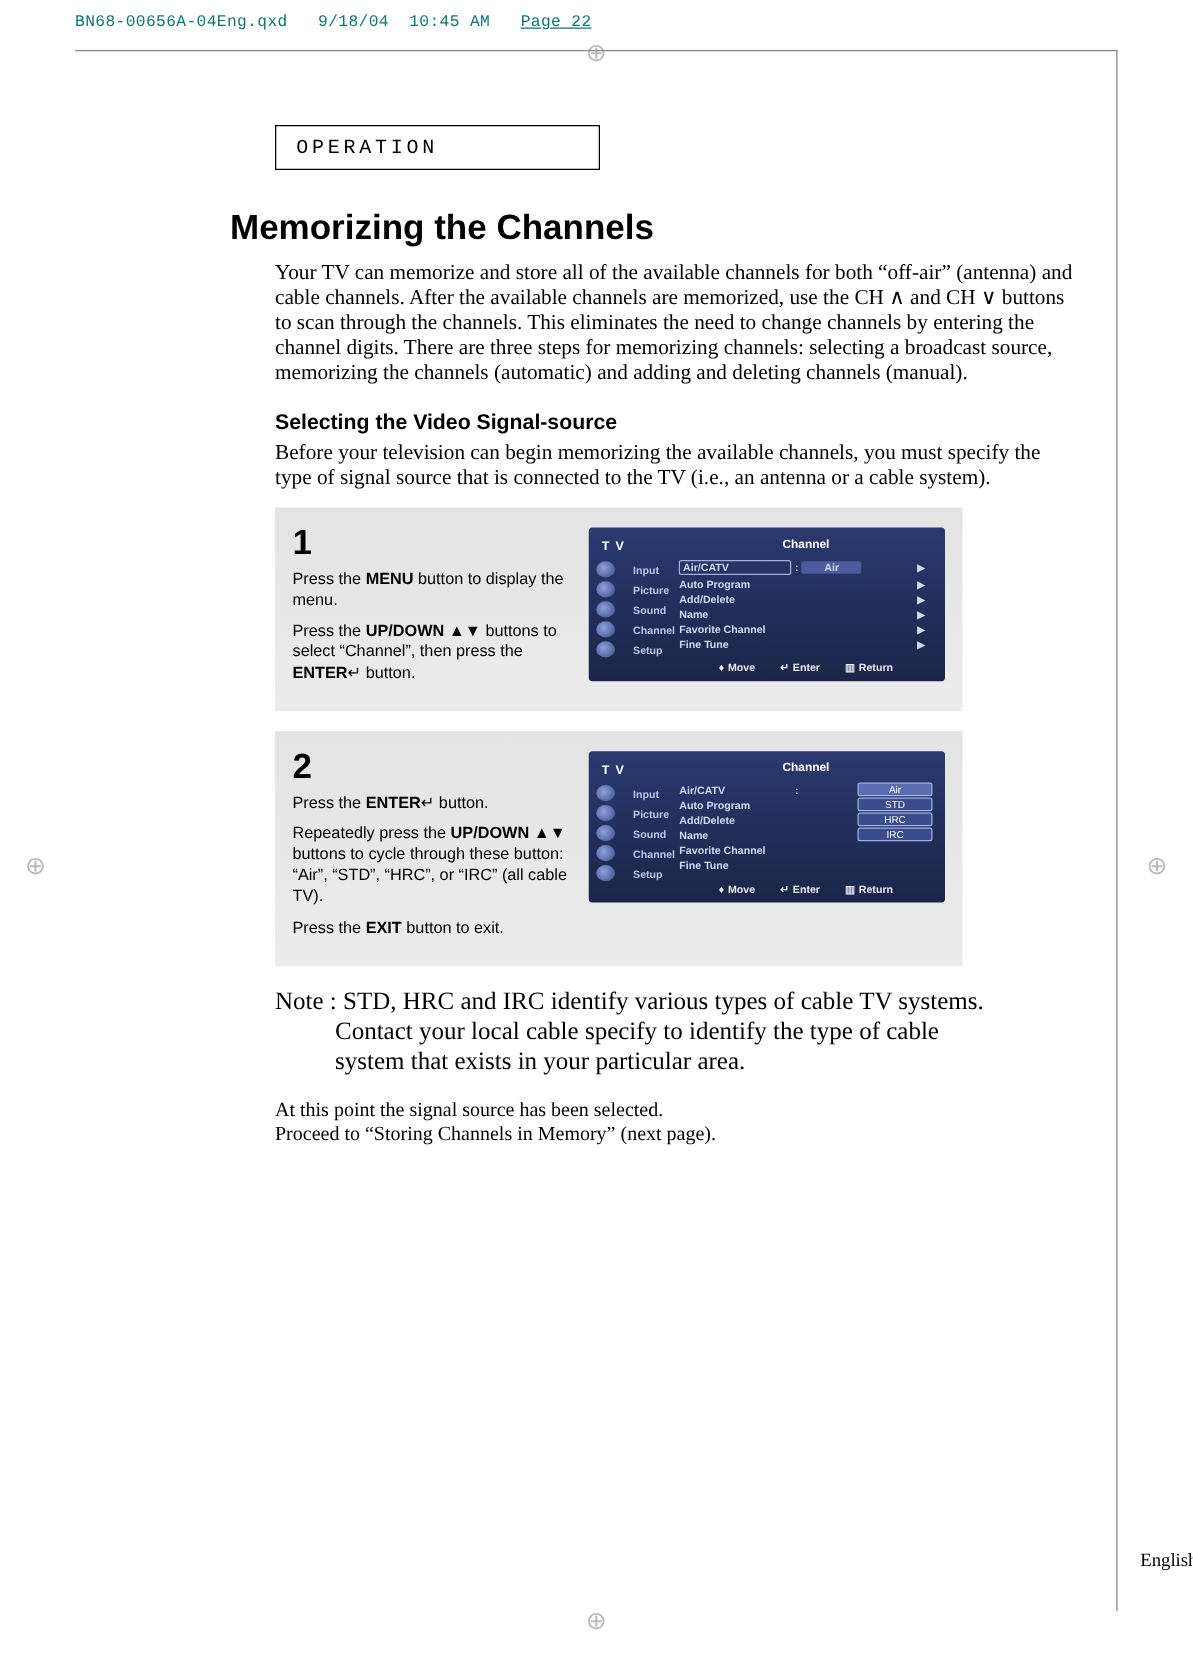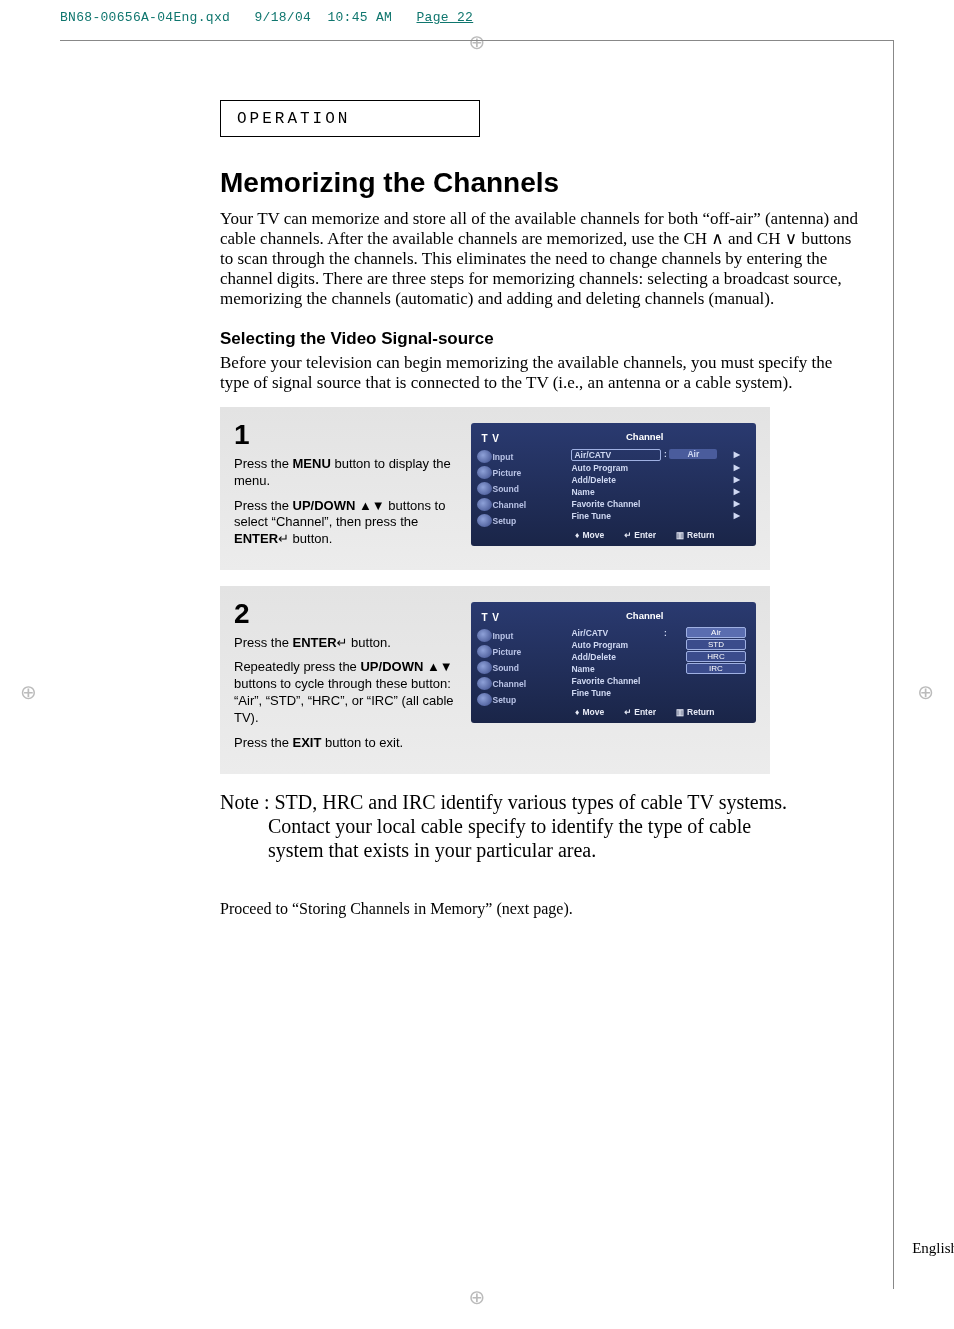--- a/index.html
+++ b/index.html
@@ -83,21 +83,21 @@
     font-family: Liberation Mono, monospace;
     font-size: 16px;
     letter-spacing: 3px;
     font-variant: small-caps;
   }
   h1 {
     font-family: Arial, Helvetica, sans-serif;
     font-weight: bold;
     font-size: 28px;
     margin-bottom: 10px;
-    margin-left: 120px;
+    margin-left: 84px;
   }
   .intro {
     font-size: 17px;
     line-height: 1.18;
     margin-left: 120px;
     width: 640px;
     margin-bottom: 20px;
   }
   .subhead {
     font-family: Arial, Helvetica, sans-serif;
@@ -156,21 +156,21 @@
   .osd-title-tv {
     font-weight: bold;
     font-size: 10px;
     letter-spacing: 1px;
     margin-bottom: 6px;
     padding-left: 4px;
   }
   .side-item {
     display: flex;
     align-items: center;
-    gap: 0;
+    gap: 14px;
     margin-bottom: 3px;
     color: #b9c3e6;
     font-size: 8.5px;
     font-weight: bold;
   }
   .side-icon {
     width: 15px;
     height: 13px;
     background: radial-gradient(circle at 40% 40%, #8ea1d8, #3a4a88);
     border-radius: 50%;
@@ -181,26 +181,25 @@
     padding: 2px 4px;
   }
   .osd-heading {
     text-align: center;
     font-weight: bold;
     font-size: 9.5px;
     margin-bottom: 6px;
   }
   .menu-row {
     display: flex;
-    align-items: flex-start;
+    align-items: center;
     font-size: 8.5px;
     font-weight: bold;
     color: #cfd8f2;
     padding: 1px 0;
-    margin-left: 28px;
   }
   .menu-row.sel .menu-label-box {
     border: 1px solid #9fb0e2;
     border-radius: 2px;
     padding: 0 2px;
   }
   .menu-label-box { width: 90px; }
   .menu-colon { width: 8px; text-align: center; }
   .menu-val {
     flex: 1;
@@ -465,21 +464,21 @@
       </div>
     </div>
   </div>
 
   <p class="note">
     <span>Note : </span><span>STD, HRC and IRC identify various types of cable TV systems.</span><br>
     <span class="note-indent">Contact your local cable specify to identify the type of cable system that exists in your particular area.</span>
   </p>
 
   <p class="closing">
-    <br>
+    <span>At this point the signal source has been selected.</span><br>
     <span>Proceed to “Storing Channels in Memory” (next page).</span>
   </p>
 
 </div>
 
 <div class="page-footer">
   <span class="pagefoot-lang">English-</span><span class="pagefoot-num">22</span>
 </div>
 
 </body></html>

